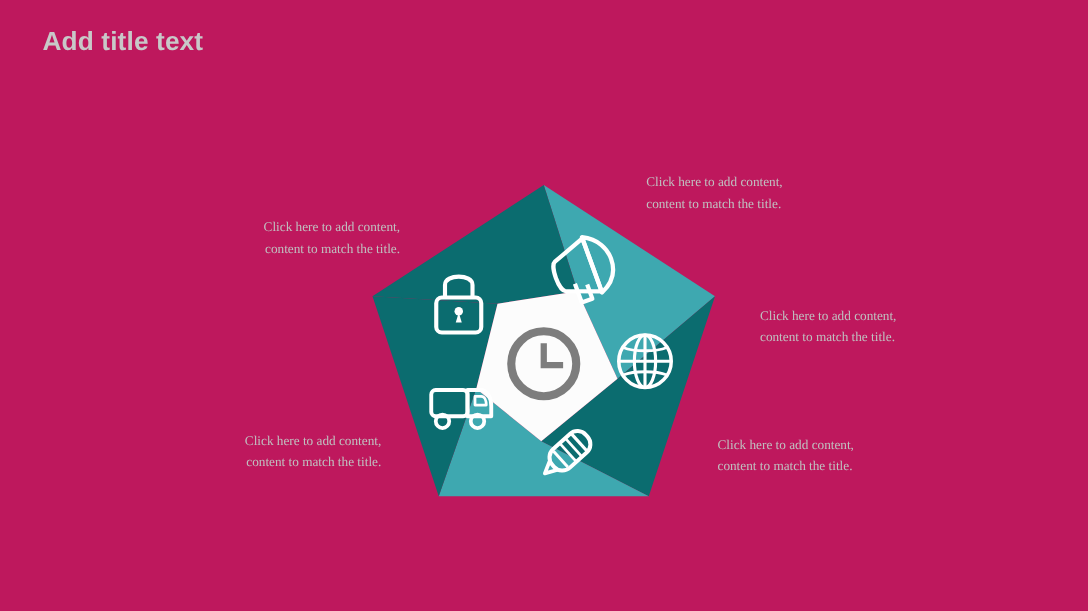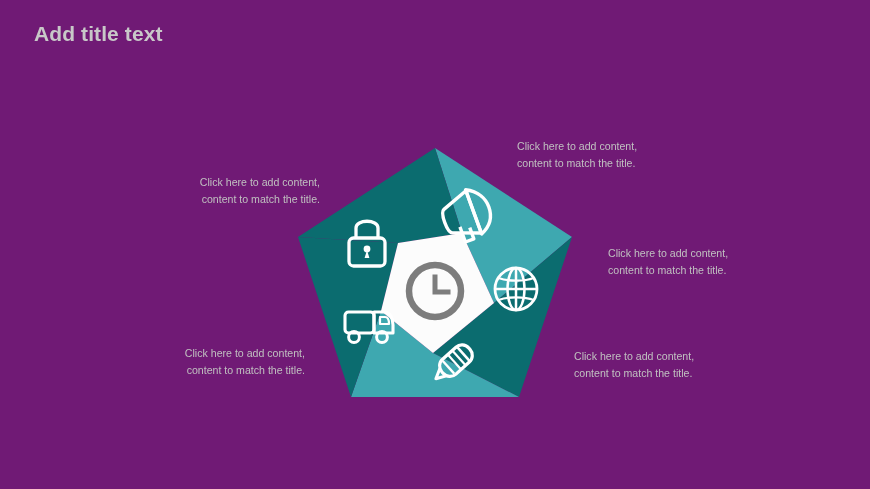--- a/index.html
+++ b/index.html
@@ -8,21 +8,21 @@
     padding: 0;
     background: #ffffff;
   }
   body {
     font-family: "Liberation Sans", sans-serif;
   }
   #slide {
     position: relative;
     width: 870px;
     height: 489px;
-    background: #701a75;
+    background: #be185d;
     overflow: hidden;
   }
   
   #header {
     position: absolute;
     left: 34px;
     top: 22px;
     width: 420px;
   }
   #slide-title {
@@ -40,20 +40,21 @@
     letter-spacing: 0.45px;
     white-space: nowrap;
   }
   
   #diagram {
     position: absolute;
     left: 0;
     top: 0;
     width: 870px;
     height: 489px;
+    font-family: Liberation Serif, serif;
   }
   #pentagon-svg {
     position: absolute;
     left: 0;
     top: 0;
   }
   
   .callout {
     position: absolute;
     font-size: 10.6px;

